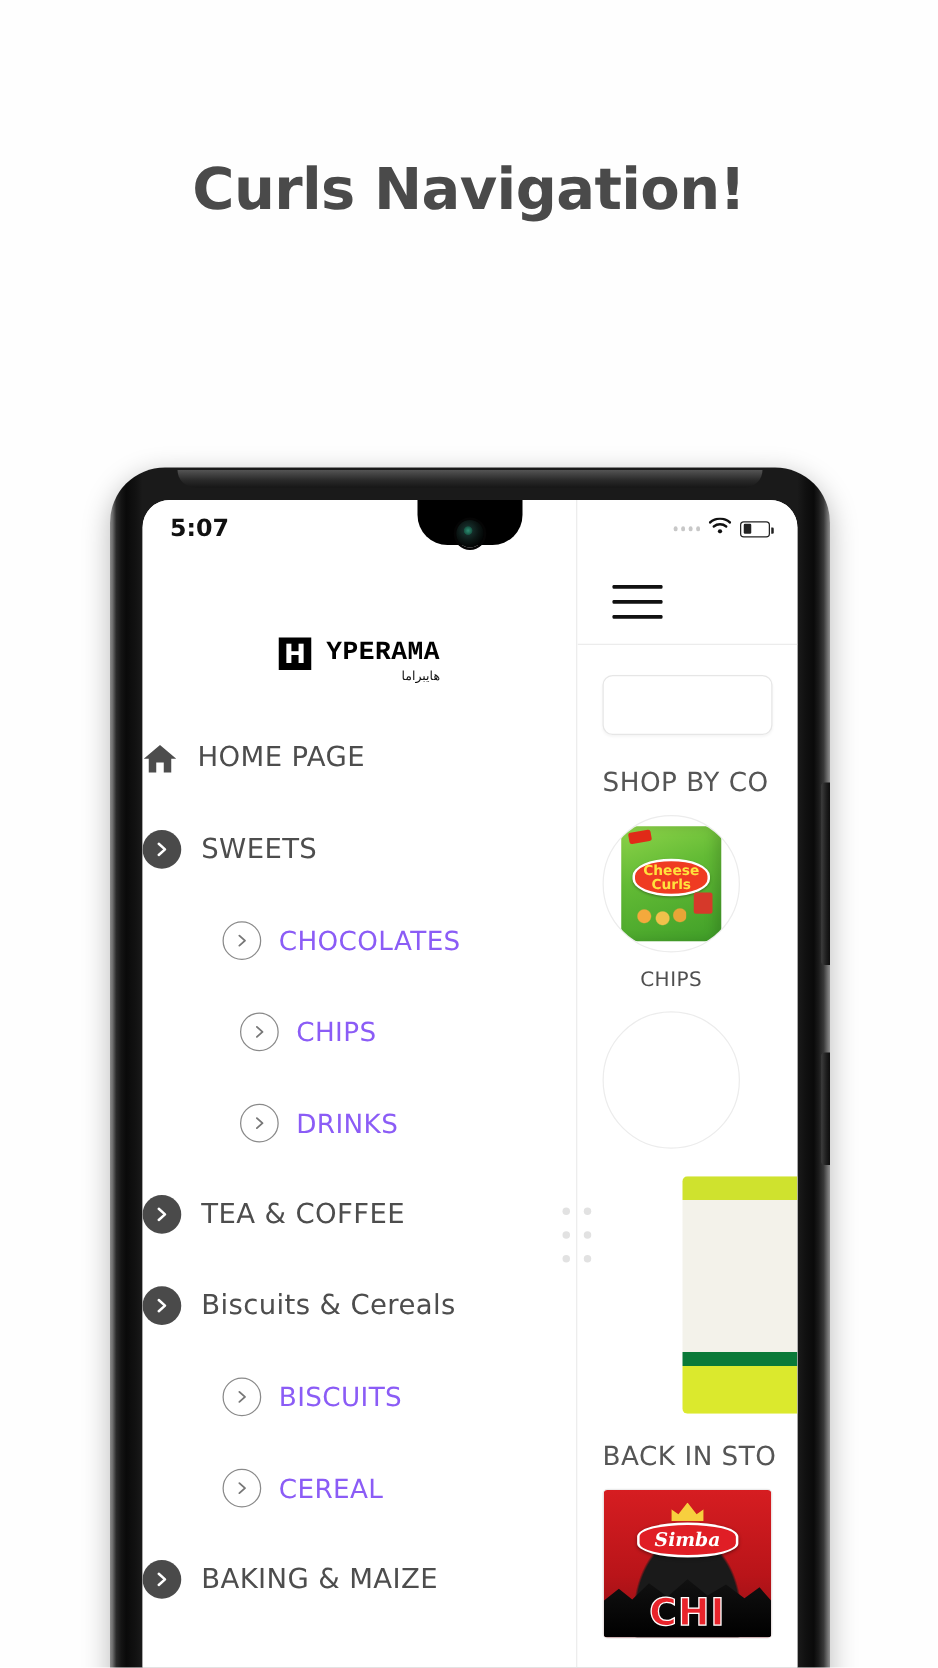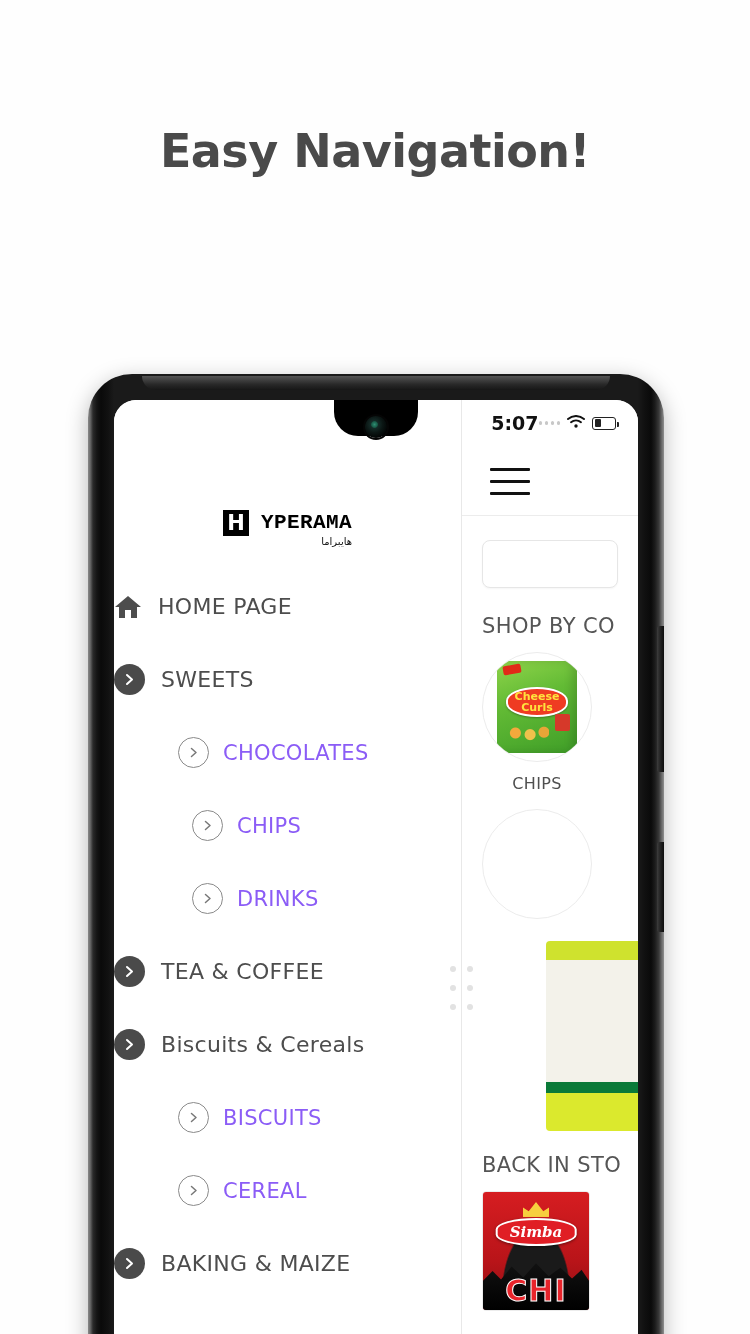--- a/index.html
+++ b/index.html
@@ -74,21 +74,21 @@
     position:absolute; right:0px; width:7px;
     background:linear-gradient(90deg,#3d3d3d,#1d1d1d 60%,#0d0d0d);
     border-radius:3px 0 0 3px;
   }
   .side-btn.vol { top:252px; height:146px; }
   .side-btn.pwr { top:468px; height:90px; }
 
   
   .statusbar{
     position:absolute; left:0; top:0; width:100%; height:46px;
-    display:flex; align-items:center; justify-content:flex-end;
+    display:flex; align-items:center; justify-content:space-between;
     padding:0 22px; z-index:20;
   }
   .sb-time{ font-size:19px; font-weight:600; color:#111; font-family:"DejaVu Sans", sans-serif;}
   .sb-right{ display:flex; align-items:center; gap:7px; }
   .sig-dots{ display:flex; gap:2.5px; align-items:center; }
   .sig-dots i{ width:3.5px; height:3.5px; border-radius:50%; background:#c8c8c8; display:block;}
   .batt{
     width:24px; height:13px; border:1.6px solid #222; border-radius:3px;
     position:relative; display:flex; align-items:center; padding:1.5px;
   }
@@ -244,21 +244,21 @@
       #cfe22e 0 10%, #f3f2ea 10% 74%, #0a7a38 74% 80%, #dbe92d 80% 100%);
     border-radius:4px;
   }
   .sec-title2{
     font-size:21px; color:#555; letter-spacing:0.4px;
     font-family:"DejaVu Sans", sans-serif;
     padding:22px 0 0 20px; white-space:nowrap;
   }
   .prodrow{ margin:14px 0 0 20px; }
   .prod-card{
-    width:108px; height:120px; border:1px solid #ececec; border-radius:4px;
+    width:136px; height:120px; border:1px solid #ececec; border-radius:4px;
     background:#fff; overflow:hidden; position:relative;
   }
   .simba{
     position:absolute; left:0; top:0; width:100%; height:100%;
     background:
       radial-gradient(ellipse at 50% 86%, #1a1a1a 0 44%, transparent 46%),
       linear-gradient(180deg, #d61d21 0%, #b91419 58%, #8d0f14 100%);
   }
   .simba-sil{
     position:absolute; left:0; bottom:0; width:100%; height:46%;
@@ -283,21 +283,21 @@
     color:#e8242b; font-size:30px; font-weight:bold; letter-spacing:1px;
     font-family:"DejaVu Sans", sans-serif; -webkit-text-stroke:1px #fff;
     white-space:nowrap;
   }
 </style>
 </head>
 <body>
 
 <div id="stage">
 
-  <div class="headline">Easy Navigation!</div>
+  <div class="headline">Curls Navigation!</div>
 
   <div class="phone">
     <div class="phone-top-gloss"></div>
     <div class="side-btn vol"></div>
     <div class="side-btn pwr"></div>
 
     <div class="screen">
 
       <div class="notch"></div>
       <div class="cam"></div>

